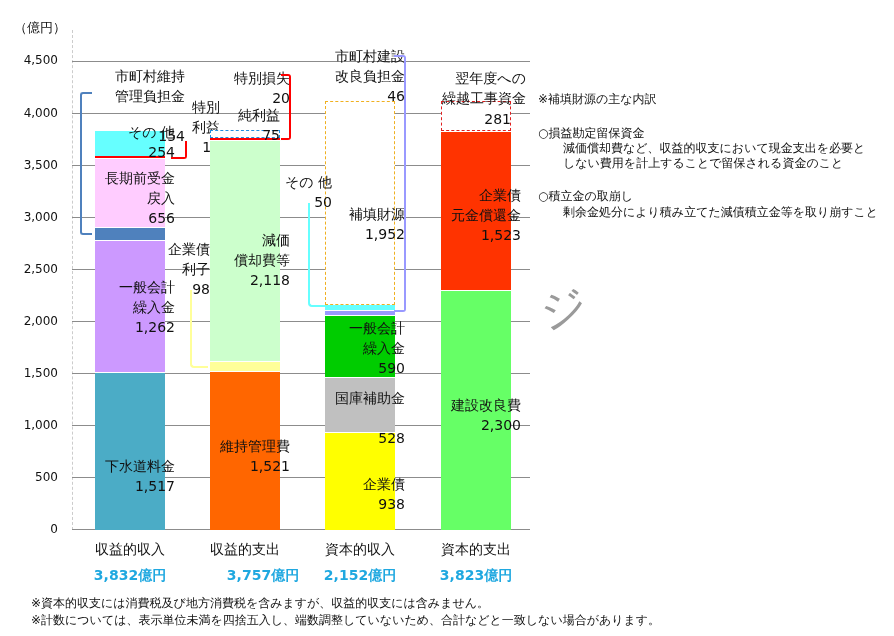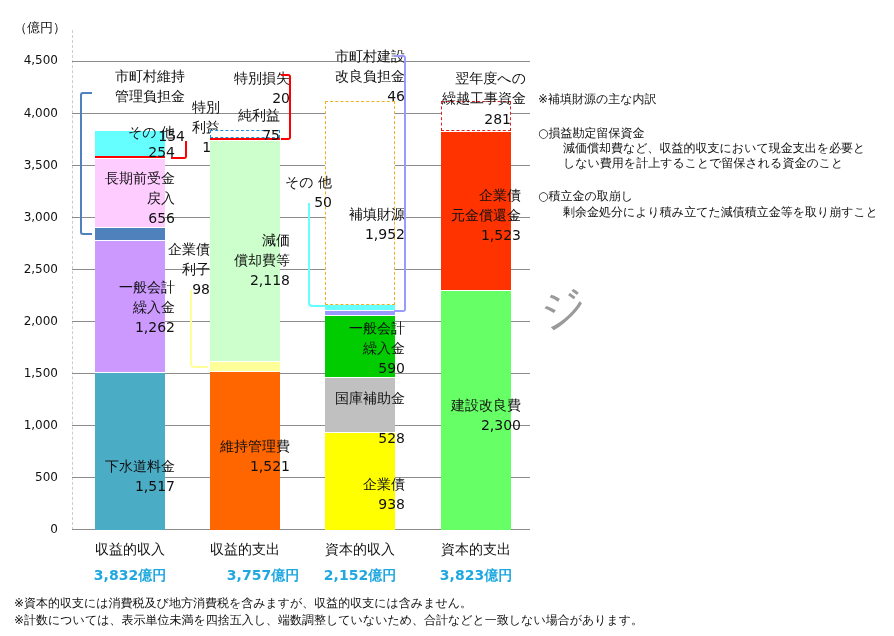--- a/index.html
+++ b/index.html
@@ -7,21 +7,21 @@
          font-family:"DejaVu Sans","Liberation Sans",sans-serif; color:#111; }
   .abs { position:absolute; }
   .unit { left:14px; top:19px; font-size:13px; }
   .ytick { position:absolute; width:58px; text-align:right; left:0; font-size:12px; }
   .grid { position:absolute; left:72px; width:458px; height:1px; background:#8c8c8c; }
   .axisv { position:absolute; left:72px; top:30px; width:0; height:500px; border-left:1px dashed #ccc; }
   .seg { position:absolute; box-sizing:border-box; border-top:1px solid #fff; }
   .lbl { position:absolute; text-align:right; font-size:14px; line-height:20px; white-space:pre; }
   .xlab { position:absolute; top:541px; width:120px; text-align:center; font-size:14px; }
   .xtot { position:absolute; top:567px; width:120px; text-align:center; font-size:14px; font-weight:bold; color:#1fa8e0; }
-  .note { position:absolute; left:14px; font-size:12px; white-space:nowrap; }
+  .note { position:absolute; left:31px; font-size:12px; white-space:nowrap; }
   .side { position:absolute; left:538px; font-size:12px; line-height:15px; white-space:pre; }
   .dash-box { position:absolute; box-sizing:border-box; background:#fff; }
   .bracket { position:absolute; box-sizing:border-box; }
   .deco { position:absolute; left:540px; top:278px; font-size:46px; color:#9a9a9a; transform:rotate(-10deg); }
 </style>
 </head>
 <body>
 
 <div class="abs unit">（億円）</div>
 <div class="axisv"></div>

